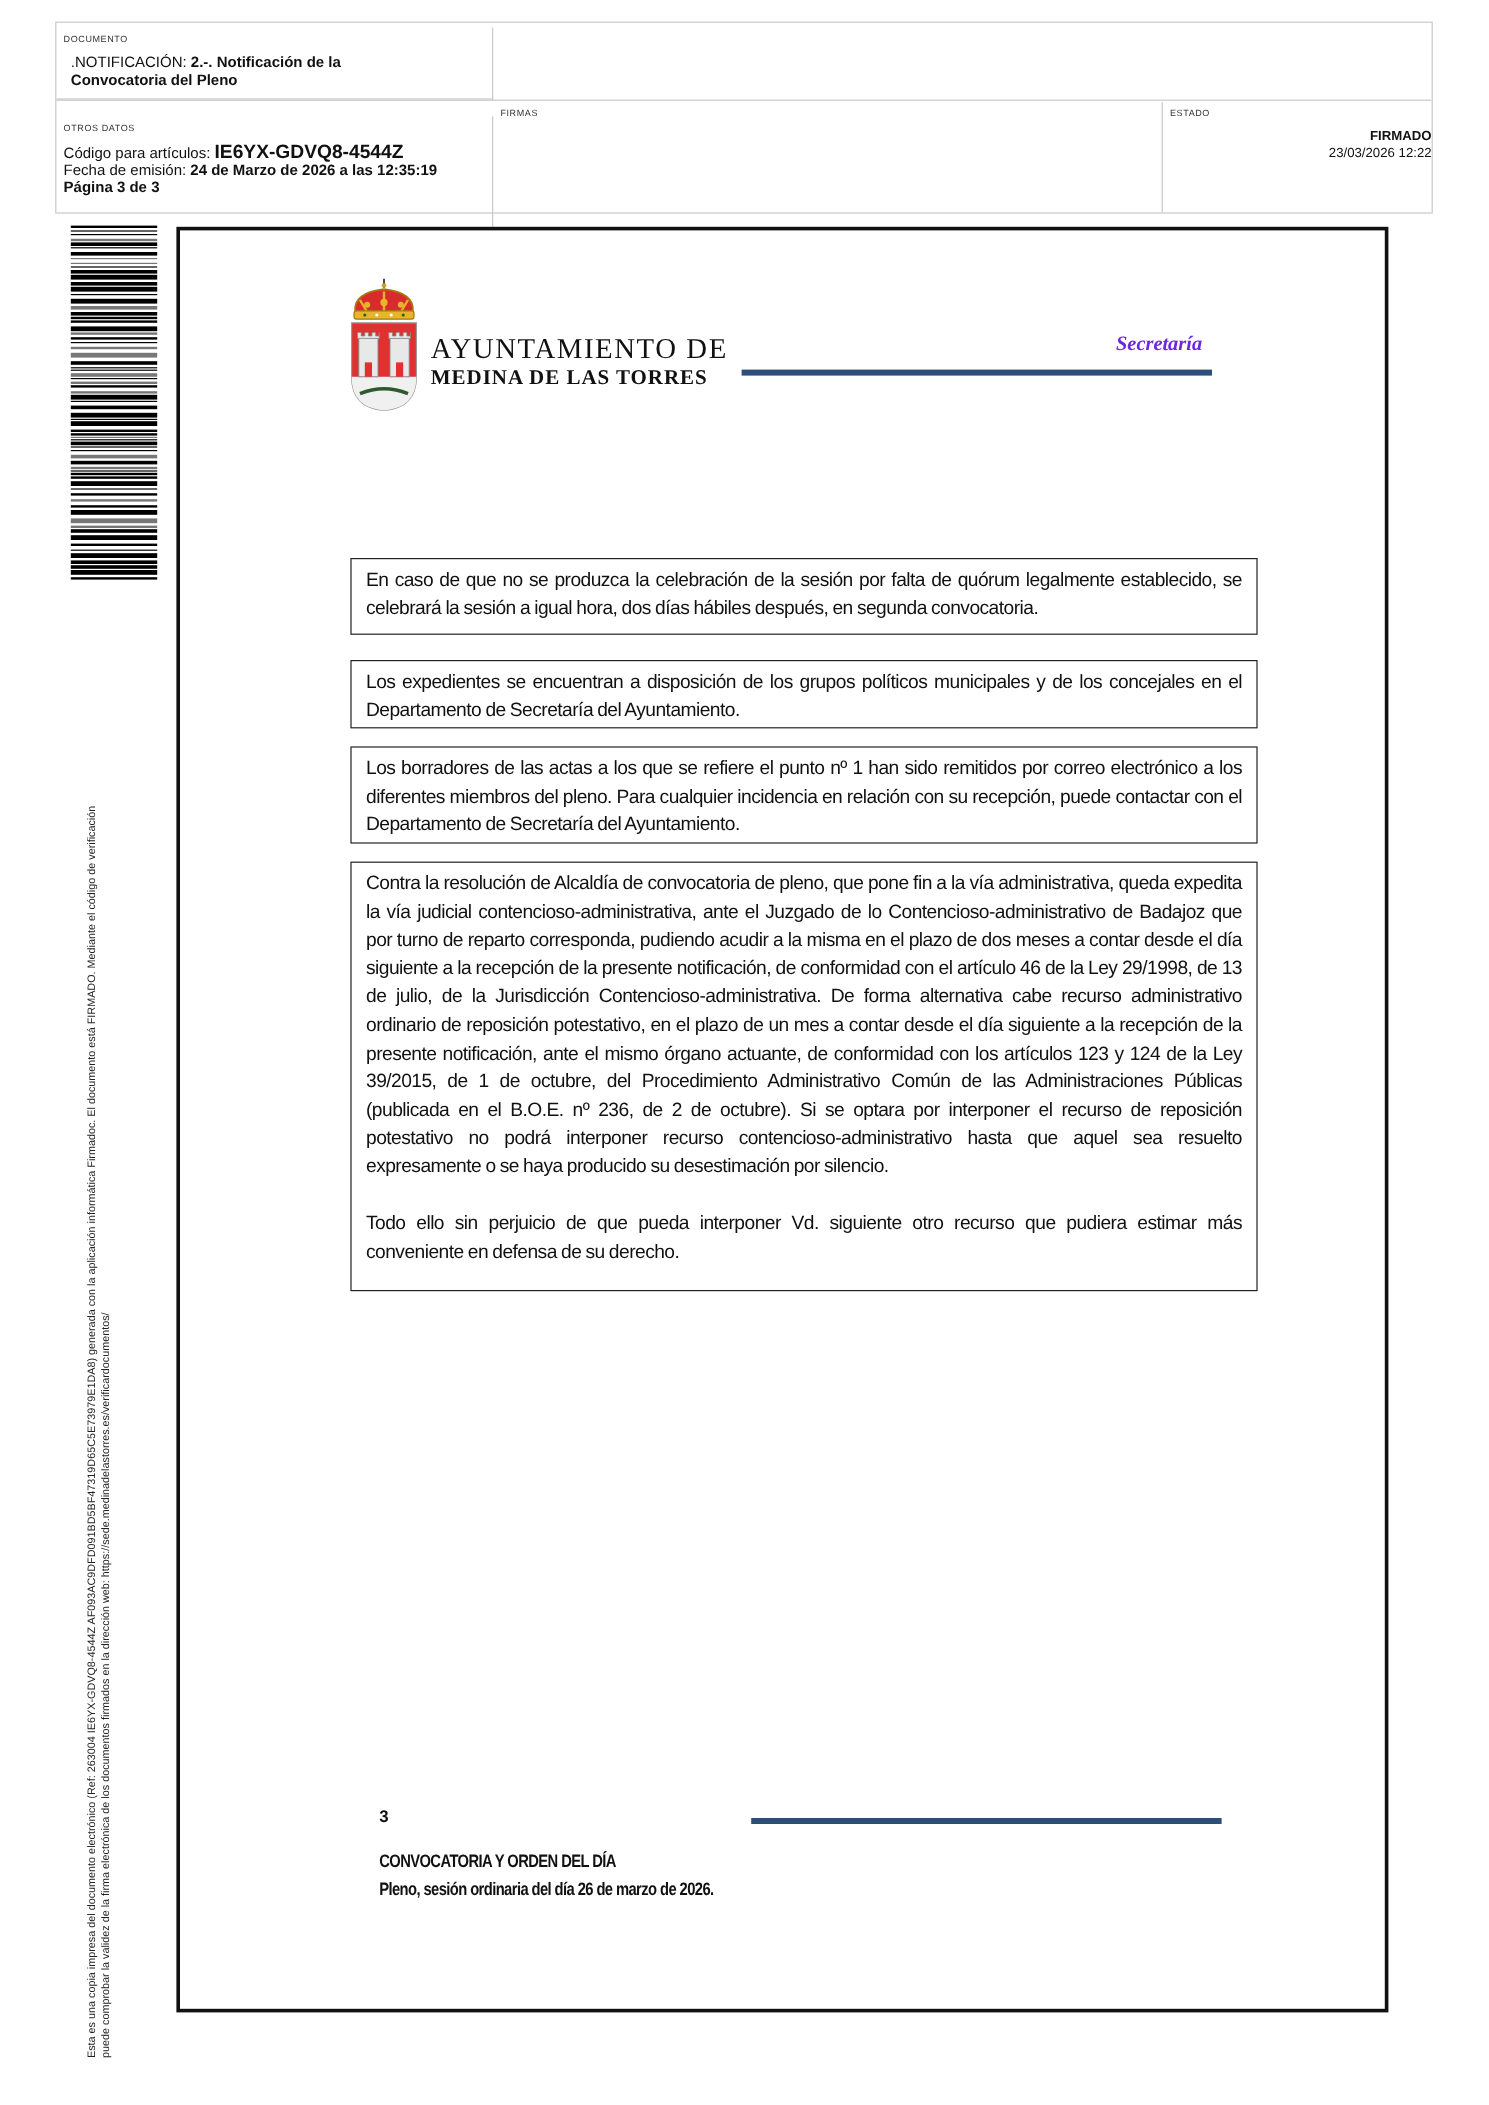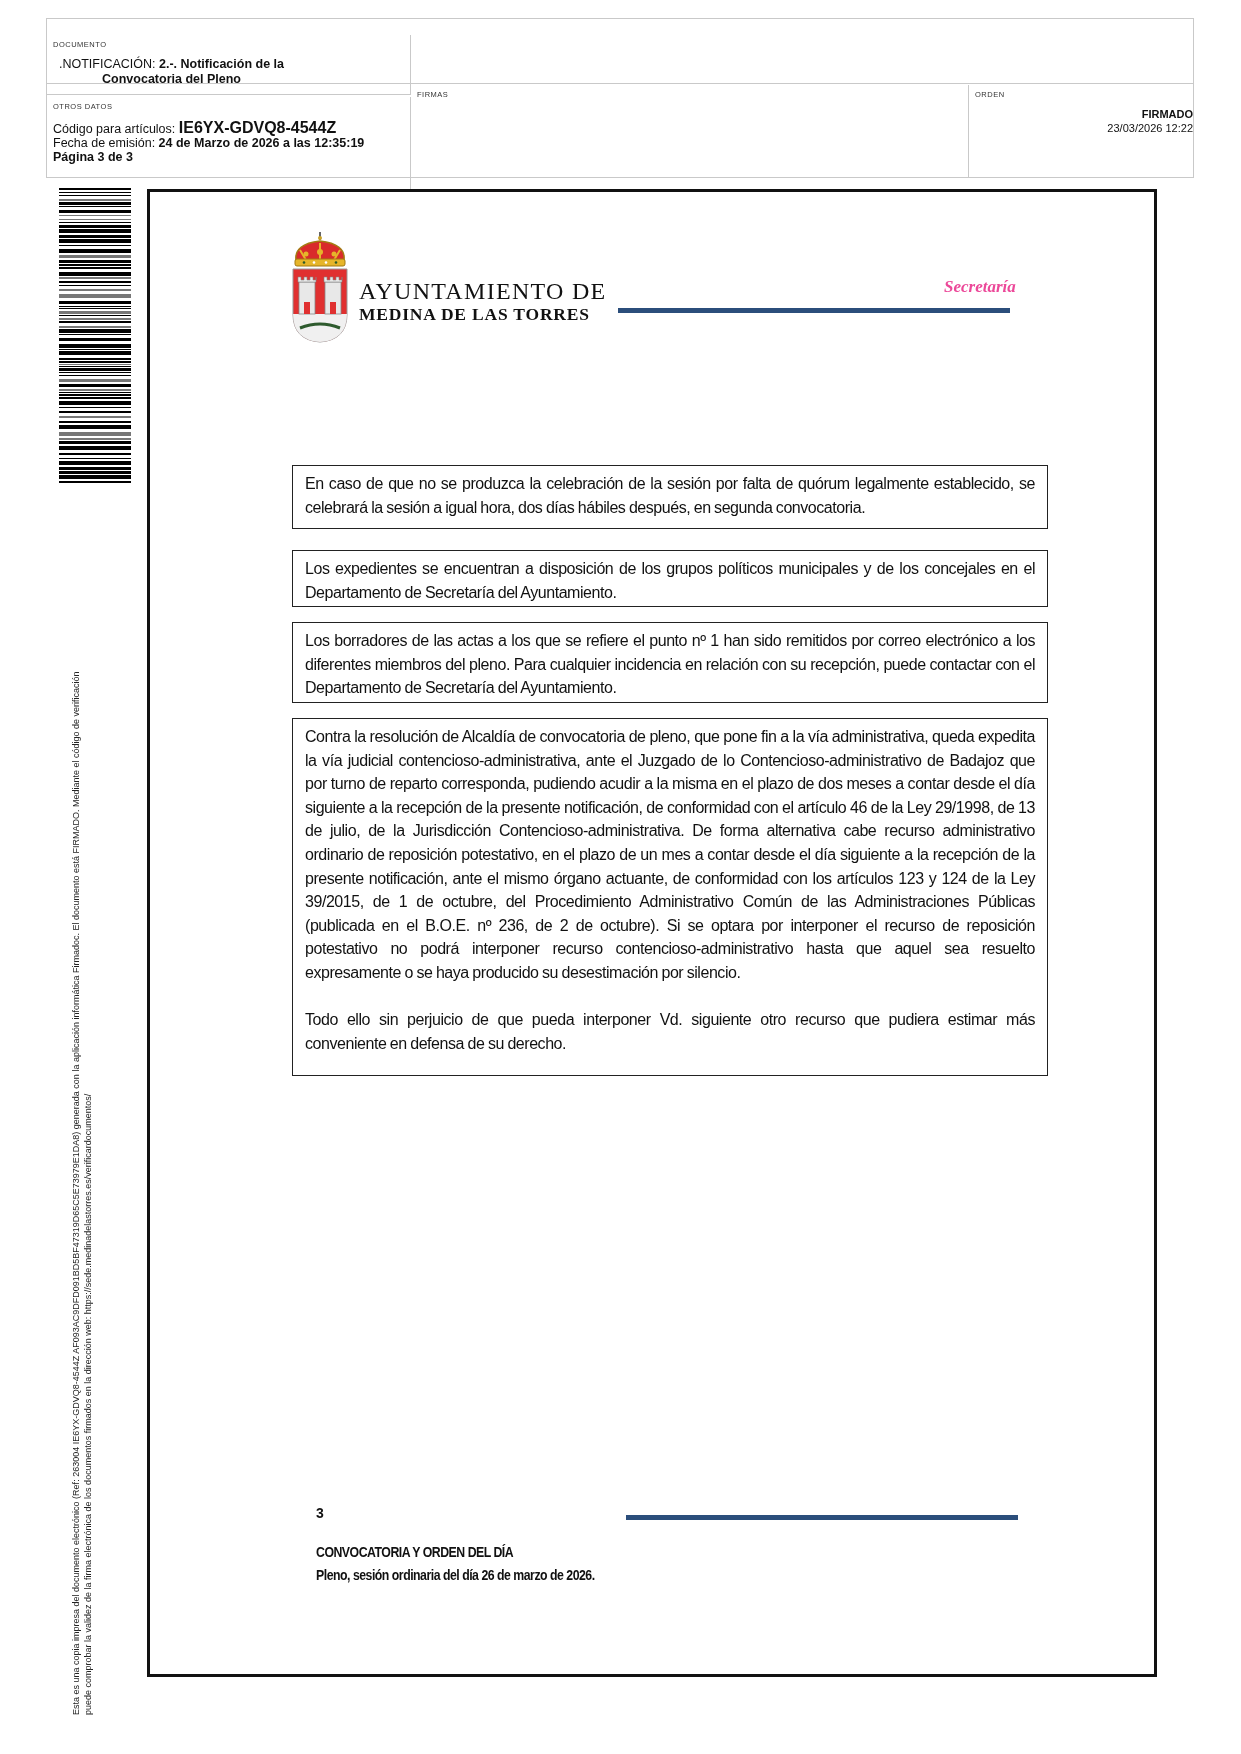--- a/index.html
+++ b/index.html
@@ -3,21 +3,21 @@
 <meta charset="utf-8">
 <style>
   html, body { margin: 0; padding: 0; background: #ffffff; }
   body { width: 1241px; height: 1754px; position: relative; overflow: hidden;
          font-family: "Liberation Sans", sans-serif; color: #111; }
 
   
   .hdr { position: absolute; left: 46px; top: 18px; width: 1148px; height: 160px;
          border: 1px solid #c9c9c9; box-sizing: border-box; }
   .cell { position: absolute; box-sizing: border-box; border-color: #c9c9c9; border-style: solid; border-width: 0; }
-  .c-doc { left: 0; top: 16px; width: 364px; height: 60px; border-right-width: 1px; border-bottom-width: 1px; text-align: center; }
+  .c-doc { left: 0; top: 4px; width: 364px; height: 60px; border-right-width: 1px; border-bottom-width: 1px; }
   .c-id  { left: 364px; top: 0; width: 782px; height: 60px; border-bottom-width: 1px; }
   .c-gap { left: 0; top: 60px; width: 1146px; height: 5px; border-bottom-width: 1px; }
   .c-otros { left: 0; top: 66px; width: 364px; height: 92px; border-right-width: 1px; margin-top: 12px; }
   .c-firmas { left: 364px; top: 66px; width: 558px; height: 92px; border-right-width: 1px; }
   .c-estado { left: 922px; top: 66px; width: 224px; height: 92px; }
   .lbl { position: absolute; left: 6px; top: 5px; font-size: 7.5px; letter-spacing: 0.5px; color: #333; }
   .doc-title { position: absolute; left: 12px; top: 22px; font-size: 12.5px; line-height: 15px; }
   .id-line { position: absolute; left: 6px; top: 13px; font-size: 20px; line-height: 22px; width: 720px; }
   .otros-body { position: absolute; left: 6px; top: 24px; font-size: 12.5px; line-height: 14px; }
   .otros-body .code { font-size: 16px; font-weight: bold; }
@@ -36,21 +36,21 @@
   
   .frame { position: absolute; left: 147px; top: 189px; width: 1010px; height: 1488px;
            border: 3px solid #111; box-sizing: border-box; }
 
   
   .logo { position: absolute; left: 290px; top: 232px; width: 60px; height: 112px; }
   .logo-text { position: absolute; left: 359px; top: 279px; font-family: "Liberation Serif", serif; color: #111; }
   .logo-text .l1 { font-size: 24px; letter-spacing: 1.3px; line-height: 25px; }
   .logo-text .l2 { font-size: 17.5px; letter-spacing: 0.8px; line-height: 20px; font-weight: bold; }
   .secretaria { position: absolute; left: 930px; top: 277px; font-family: "Liberation Serif", serif;
-                font-style: italic; font-weight: bold; font-size: 17px; color: #ec4899; margin-left: 14px; }
+                font-style: italic; font-weight: bold; font-size: 17px; color: #6d28d9; }
   .rule { position: absolute; height: 5px; background: #2b4e7b; }
   .rule-top { left: 618px; top: 308px; width: 392px; }
   .rule-bottom { left: 626px; top: 1515px; width: 392px; }
 
   
   .box { position: absolute; left: 292px; width: 756px; border: 1.5px solid #222; box-sizing: border-box;
          padding: 6px 12px 6px 12px; font-size: 16px; line-height: 23.6px; text-align: justify;
          font-family: "Liberation Sans", sans-serif; letter-spacing: -0.45px; word-spacing: -0.5px; }
   .box p { margin: 0; }
   .box p + p { margin-top: 23.6px; }
@@ -85,21 +85,21 @@
     <div class="otros-body">
       <span>Código para artículos: </span><span class="code">IE6YX-GDVQ8-4544Z</span><br>
       <span>Fecha de emisión: </span><b>24 de Marzo de 2026 a las 12:35:19</b><br>
       <b>Página 3 de 3</b>
     </div>
   </div>
   <div class="cell c-firmas">
     <span class="lbl">FIRMAS</span>
   </div>
   <div class="cell c-estado">
-    <span class="lbl">ORDEN</span>
+    <span class="lbl">ESTADO</span>
     <div class="estado-body">
       <b>FIRMADO</b><br>
       <span>23/03/2026 12:22</span>
     </div>
   </div>
 </div>
 
 <div class="barcode" id="barcode">
     <div class="bar" style="top: 0px; height: 2px; background: rgb(0, 0, 0);"></div>
     <div class="bar" style="top: 4px; height: 1px; background: rgb(0, 0, 0);"></div>

